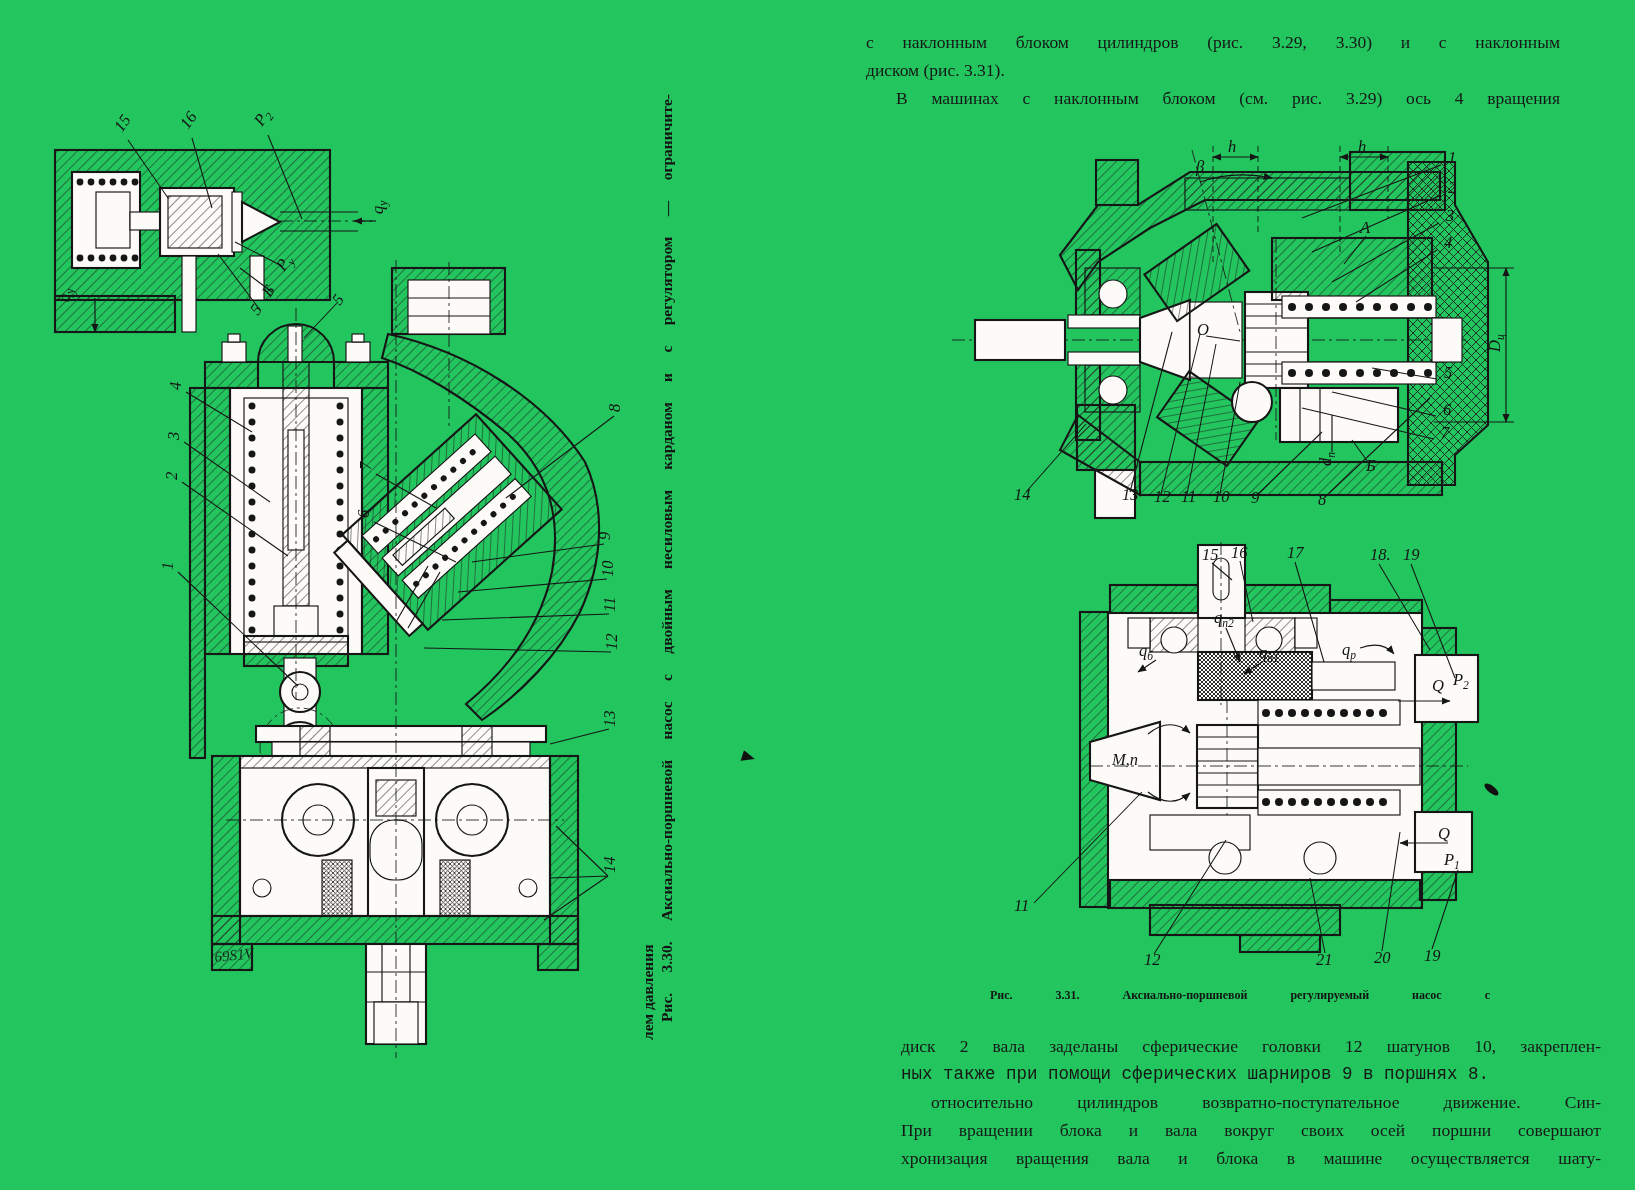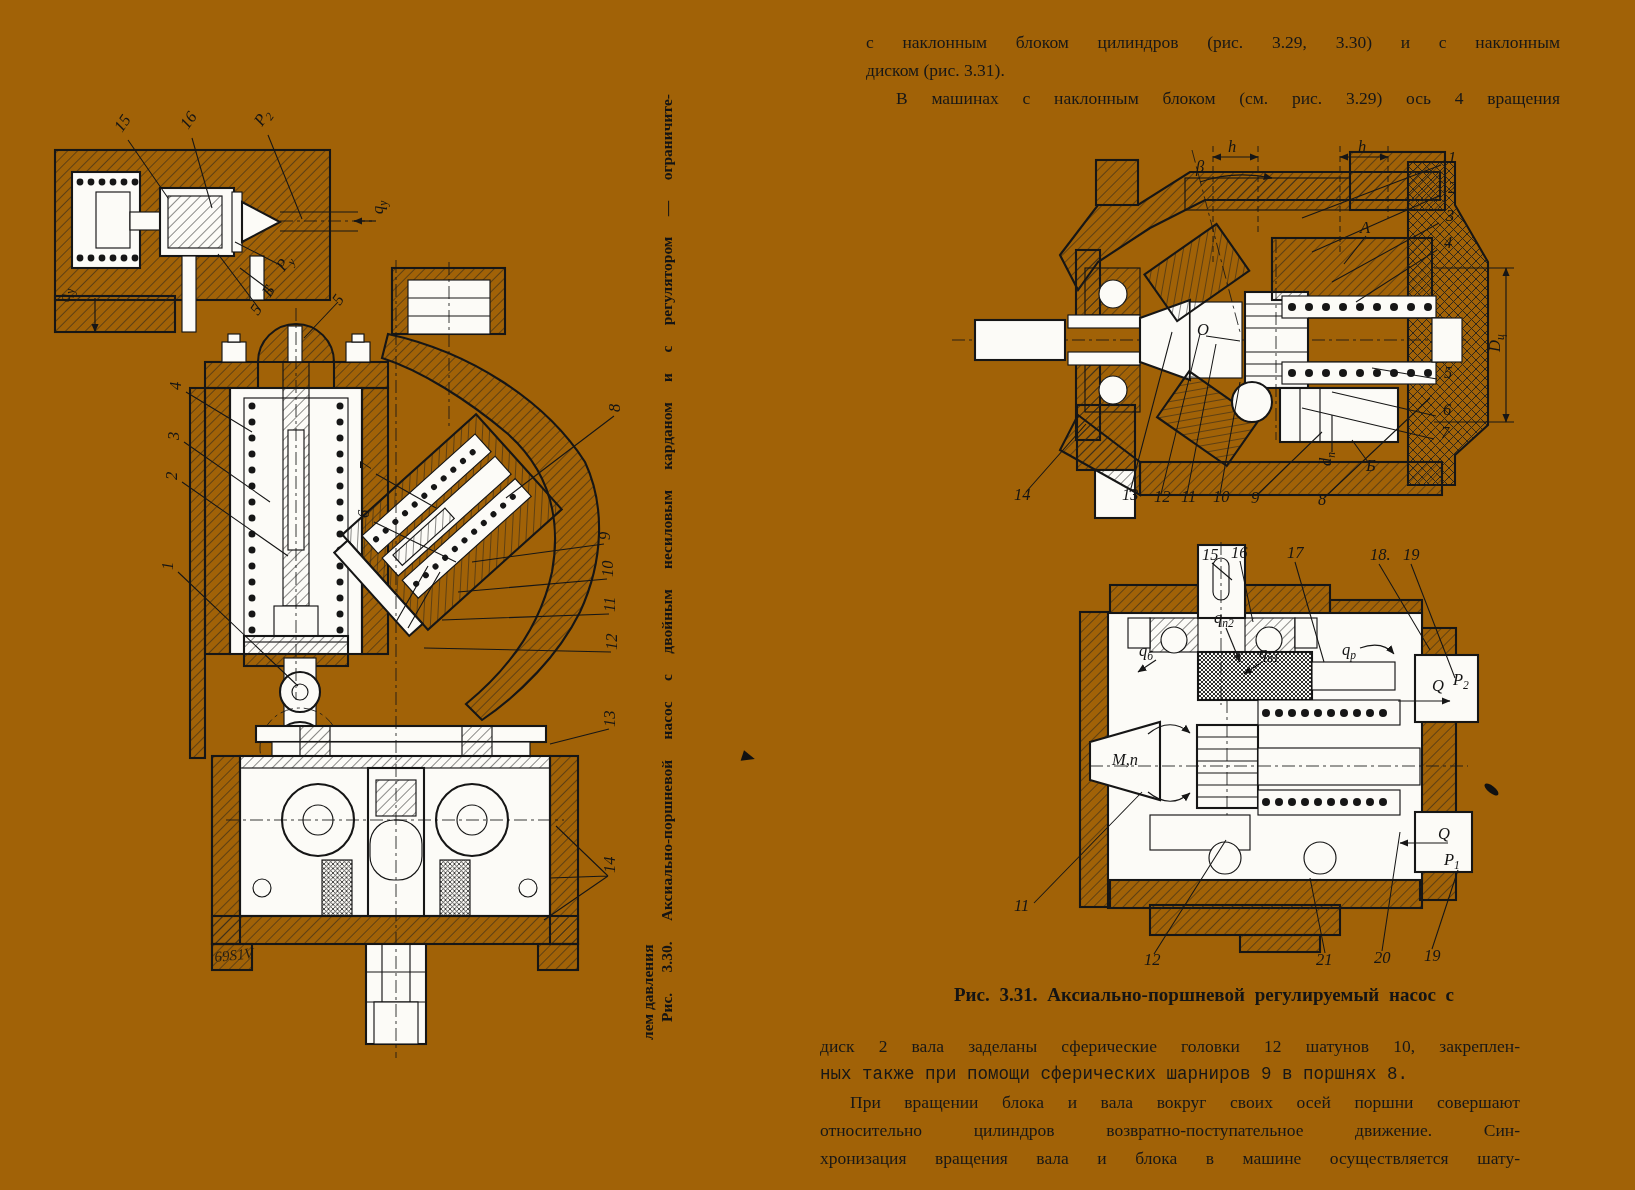--- a/index.html
+++ b/index.html
@@ -1,30 +1,30 @@
 <!DOCTYPE html>
 <html><head>
 <meta charset="utf-8">
 <style>
   html,body{margin:0;padding:0;}
   body{font-family:"Liberation Serif",serif;background:#e8e8e8;}
-  #page{position:relative;width:1635px;height:1190px;background:#a16207;overflow:hidden;color:#161616;}
+  #page{position:relative;width:1635px;height:1190px;background:#22c55e;overflow:hidden;color:#161616;}
 
   
   .para{position:absolute;font-size:17.5px;line-height:28px;color:#171717;}
   .para div{text-align:justify;text-align-last:justify;white-space:normal;}
   .para div:nth-child(3){padding-left:30px;}
   .para.top div:nth-child(2){text-align-last:left;}
   .para.bottom div:nth-child(2){text-align-last:left;font-family:Liberation Mono, monospace;}
   #para-top{left:866px;top:28px;width:694px;}
-  #para-bottom{left:820px;top:1032px;width:700px;}
+  #para-bottom{left:901px;top:1032px;width:700px;}
 
   
   .cap{font-weight:bold;color:#141414;}
-  #cap331{position:absolute;left:954px;top:984px;width:500px;font-size:19px;line-height:22px;}
+  #cap331{position:absolute;left:990px;top:984px;width:500px;font-size:12px;line-height:22px;}
   #cap331 .l1{text-align:justify;text-align-last:justify;}
   .vcap{position:absolute;transform-origin:0 0;transform:rotate(-90deg);white-space:nowrap;font-weight:bold;font-size:15.5px;}
   #cap330-l1{left:658px;top:1022px;width:928px;text-align:justify;text-align-last:justify;}
   #cap330-l2{left:639px;top:1040px;}
 
   
   svg{position:absolute;overflow:visible;}
   svg .o{stroke:#161616;stroke-width:2.1;}
   svg .i{stroke:#161616;stroke-width:1.15;}
   svg .ld{stroke:#161616;stroke-width:1.05;fill:none;}
@@ -44,22 +44,22 @@
 <div id="page">
 
   <div id="para-top" class="para top">
       <div>с наклонным блоком цилиндров (рис. 3.29, 3.30) и с наклонным</div>
       <div>диском (рис. 3.31).</div>
       <div>В машинах с наклонным блоком (см. рис. 3.29) ось 4 вращения</div>
     </div>
   <div id="para-bottom" class="para bottom">
       <div>диск 2 вала заделаны сферические головки 12 шатунов 10, закреплен-</div>
       <div>ных также при помощи сферических шарниров 9 в поршнях 8.</div>
+      <div>относительно цилиндров возвратно-поступательное движение. Син-</div>
       <div>При вращении блока и вала вокруг своих осей поршни совершают</div>
-      <div>относительно цилиндров возвратно-поступательное движение. Син-</div>
       <div>хронизация вращения вала и блока в машине осуществляется шату-</div>
     </div>
 
   <div id="cap331" class="cap">
     <div class="l1">Рис. 3.31. Аксиально-поршневой регулируемый насос с</div>
   </div>
 
   <div id="cap330-l1" class="vcap cap">Рис. 3.30. Аксиально-поршневой насос с двойным несиловым карданом и с регулятором — ограничите-</div>
   <div id="cap330-l2" class="vcap cap">лем давления</div>
 

